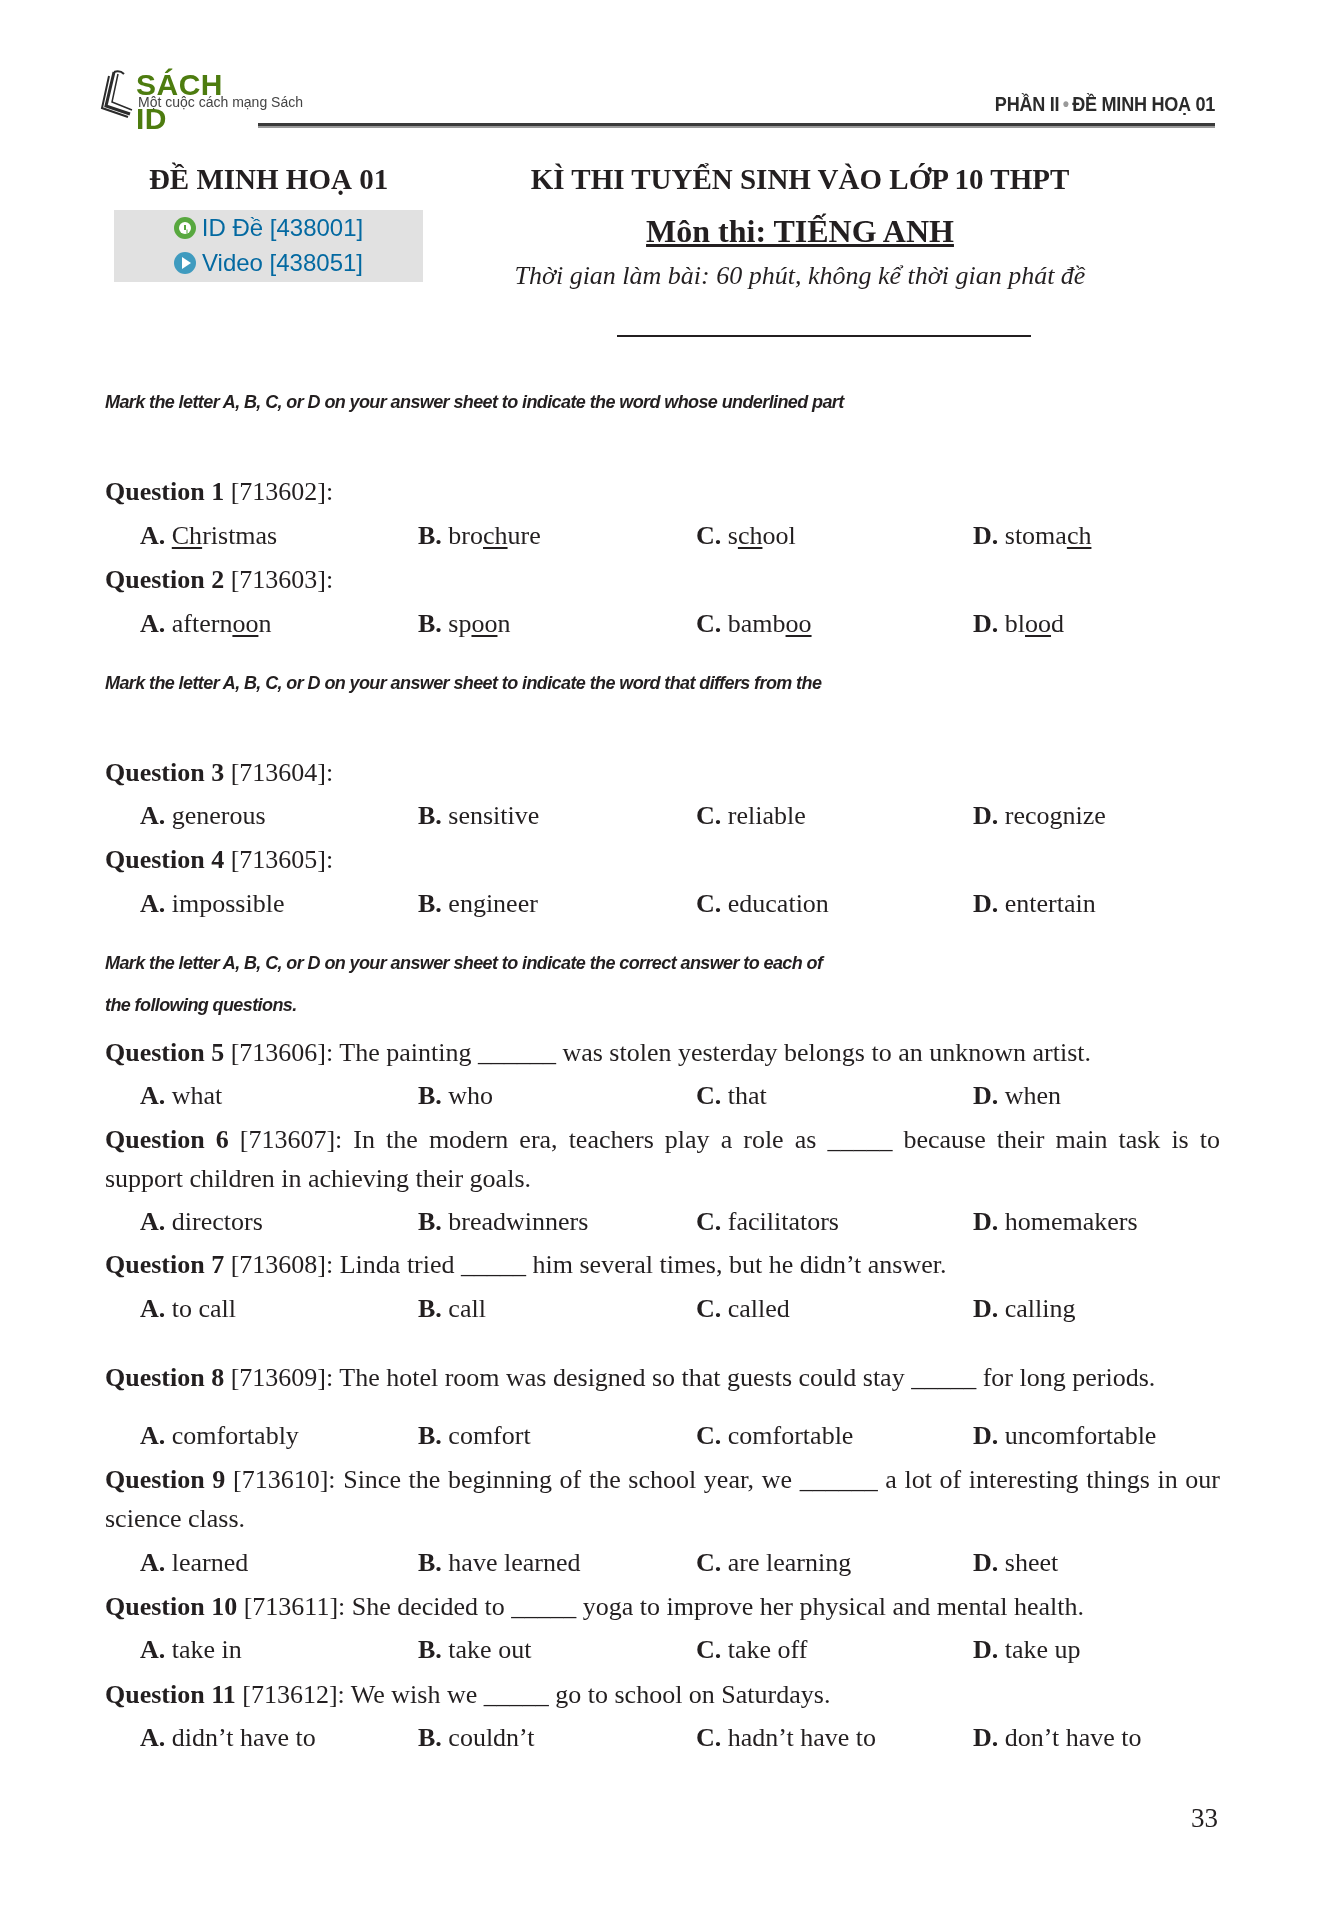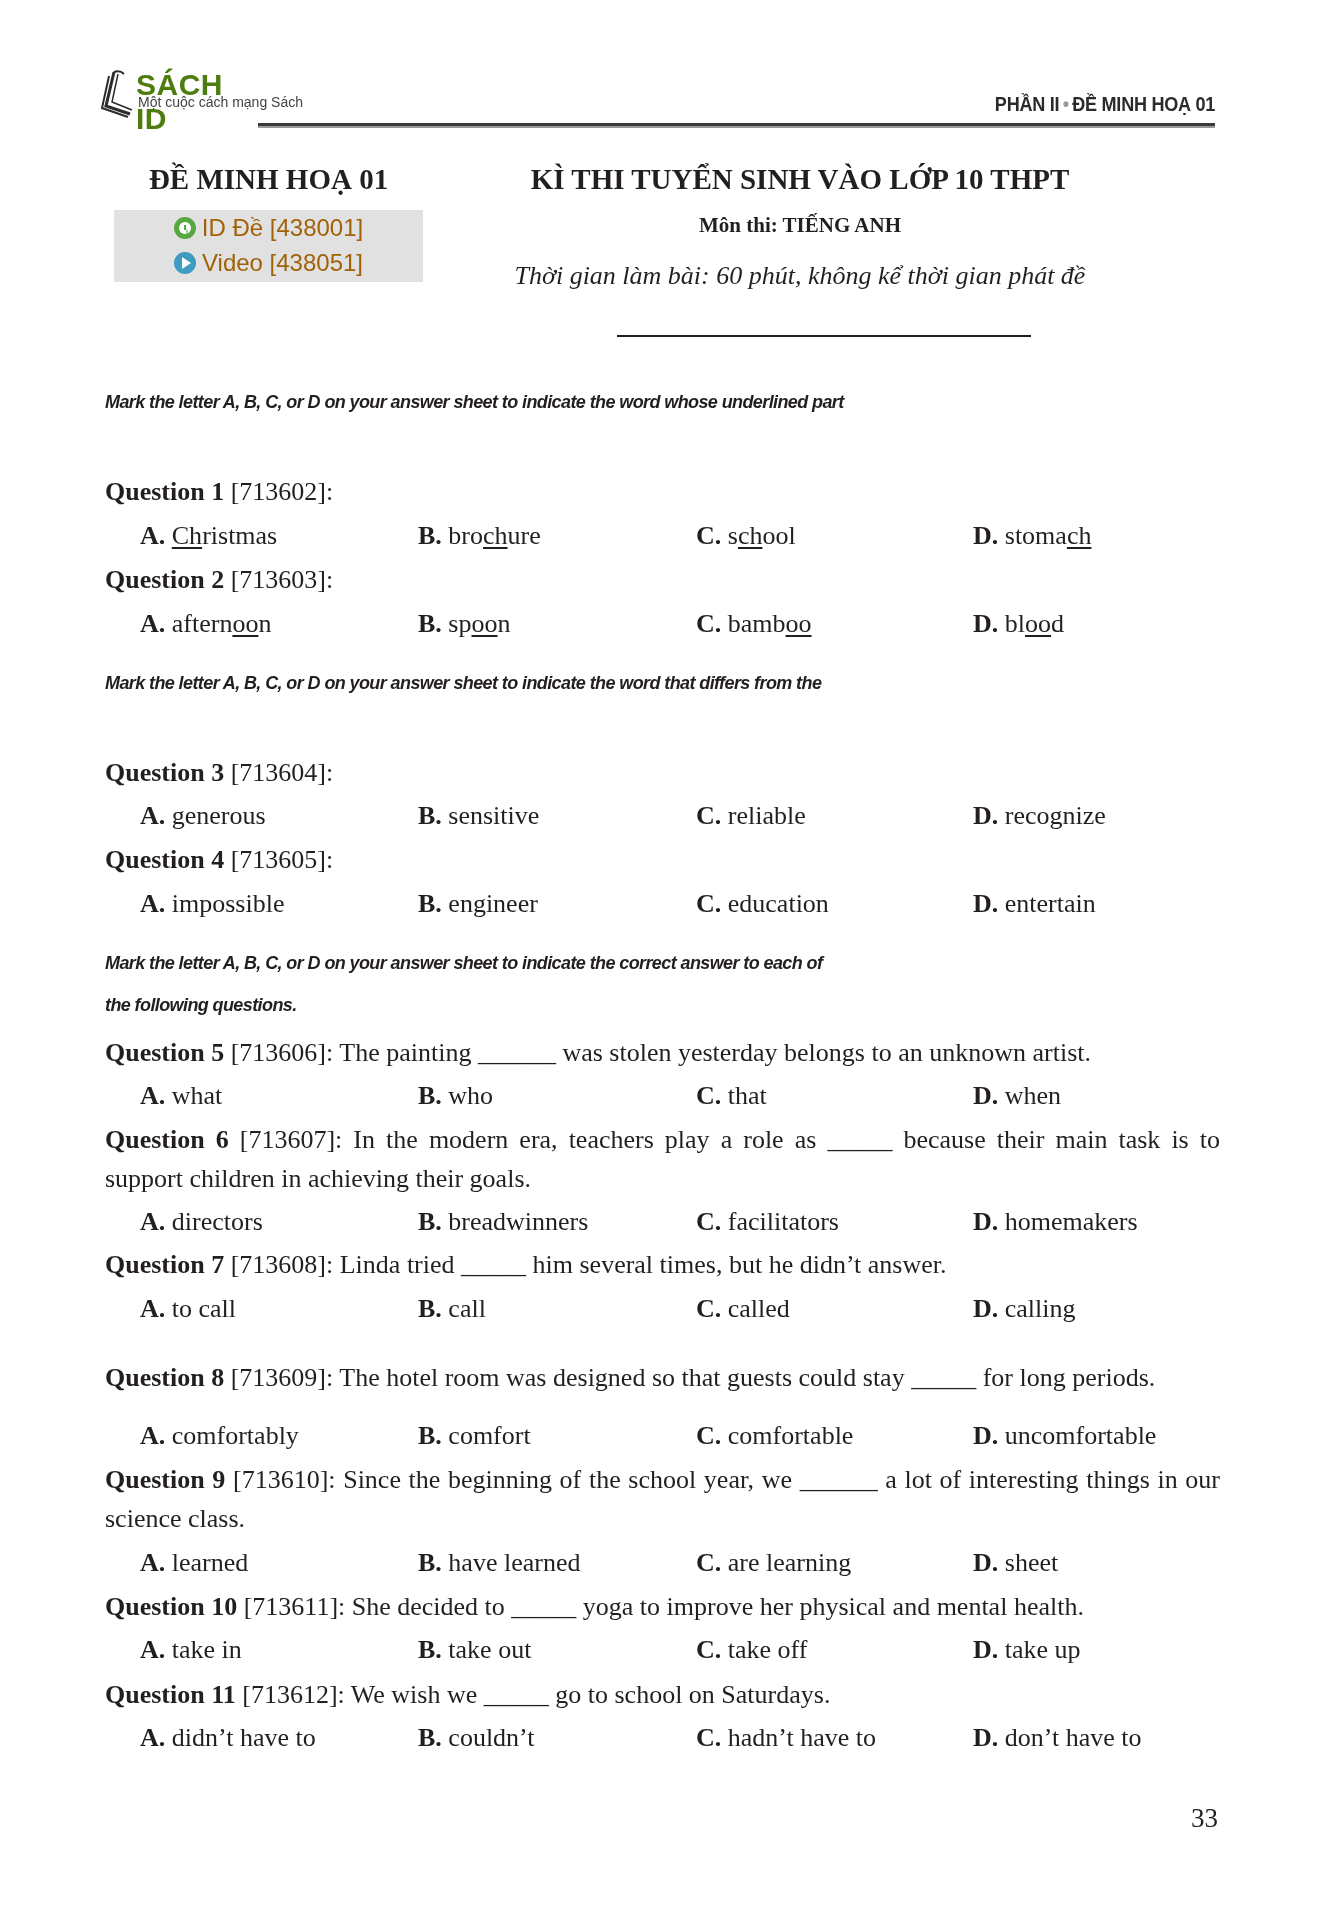--- a/index.html
+++ b/index.html
@@ -13,32 +13,32 @@
   .logo-mark { position: absolute; left: 0; top: 2px; width: 34px; height: 48px; }
   .logo-title { position: absolute; left: 36px; top: 0px; font-size: 30px; font-weight: bold; letter-spacing: 0.5px; color: #4d7c0f; line-height: 34px; }
   .logo-sub { position: absolute; left: 38px; top: 28px; font-size: 14px; color: #444; line-height: 12px; white-space: nowrap; }
   .header-rule { left: 258px; top: 123px; width: 957px; height: 3px; background: #3a3a3a; border-bottom: 2px solid #9a9a9a; }
   .header-right { right: 128px; top: 92px; font-size: 21px; font-weight: bold; color: #2b2b2b; letter-spacing: -0.3px; white-space: nowrap; transform: scaleX(0.86); transform-origin: right center; }
   .header-right .dot { color: #9a9a9a; padding: 0 4px; }
 
   
   .exam-code { left: 114px; width: 309px; top: 163px; text-align: center; font-size: 29px; font-weight: bold; }
   .id-box { left: 114px; top: 210px; width: 309px; height: 72px; background: #e1e1e1; }
-  .id-line { position: absolute; left: 0; width: 100%; text-align: center; font-size: 24px; line-height: 34px; color: #a16207; white-space: nowrap; }
+  .id-line { position: absolute; left: 0; width: 100%; text-align: center; font-size: 24px; line-height: 34px; color: #0369a1; white-space: nowrap; }
   .id-line .ico { display: inline-block; width: 22px; height: 22px; border-radius: 50%; vertical-align: -3px; margin-right: 6px; position: relative; }
   .ico-clock { background: #58a83f; }
   .ico-clock::after { content: ""; position: absolute; left: 5px; top: 5px; width: 12px; height: 12px; border-radius: 50%; background: #fff; }
   .ico-clock::before { content: ""; position: absolute; left: 10px; top: 8px; width: 2px; height: 5px; background: #58a83f; z-index: 2; box-shadow: 2px 4px 0 -0.5px #58a83f; }
   .ico-play { background: #3f9bbf; }
   .ico-play::after { content: ""; position: absolute; left: 8px; top: 5px; border-left: 9px solid #fff; border-top: 6px solid transparent; border-bottom: 6px solid transparent; }
 
   
   .exam-title { left: 460px; width: 680px; text-align: center; font-weight: bold; white-space: nowrap; }
   .t1 { top: 163px; font-size: 29px; }
-  .t2 { top: 213px; font-size: 21px; }
+  .t2 { top: 213px; font-size: 32px; text-decoration: underline; }
   .t3 { top: 261px; font-size: 26px; font-style: italic; font-weight: normal; }
   .title-rule { left: 617px; top: 335px; width: 414px; height: 2px; background: #231f20; }
 
   
   .instr { left: 105px; width: 1115px; font-size: 18px; font-weight: bold; font-style: italic; line-height: 42px; letter-spacing: -0.6px; }
   .instr span { display: block; white-space: nowrap; }
   .q { left: 105px; width: 1115px; font-size: 26px; line-height: 39px; text-align: justify; }
   .q .qn { font-weight: bold; }
   .opts { left: 105px; width: 1115px; height: 40px; font-size: 26px; line-height: 40px; }
   .opt { position: absolute; top: 0; white-space: nowrap; }

